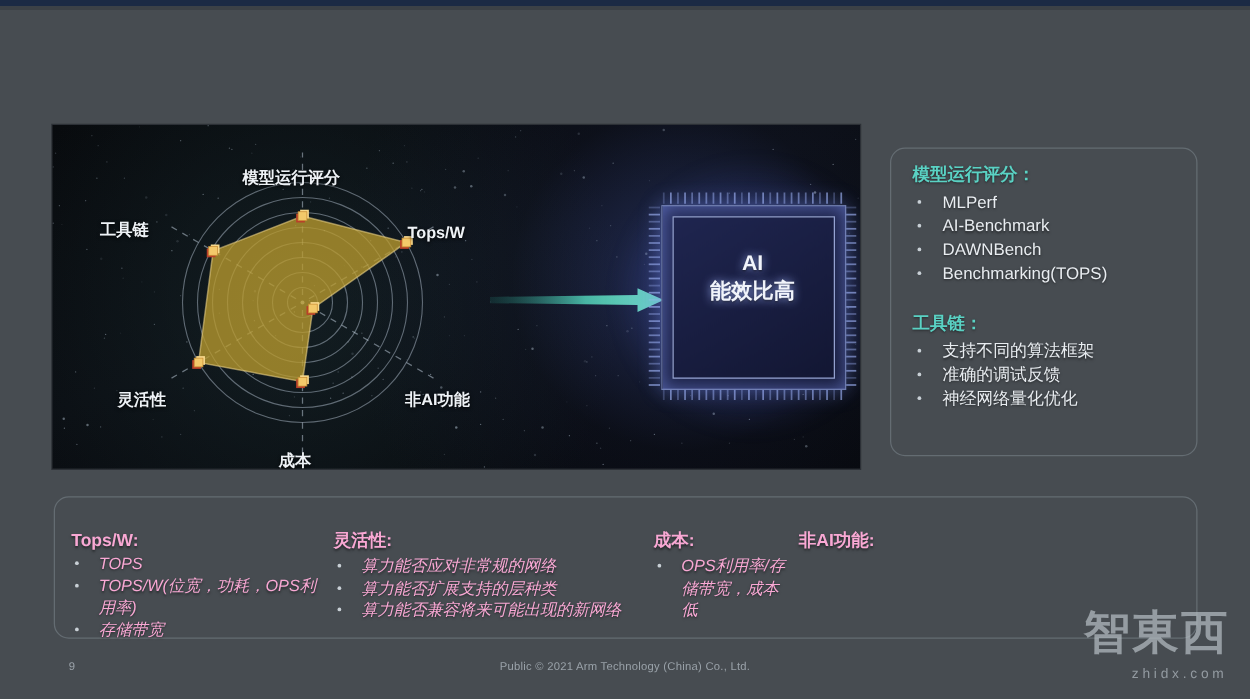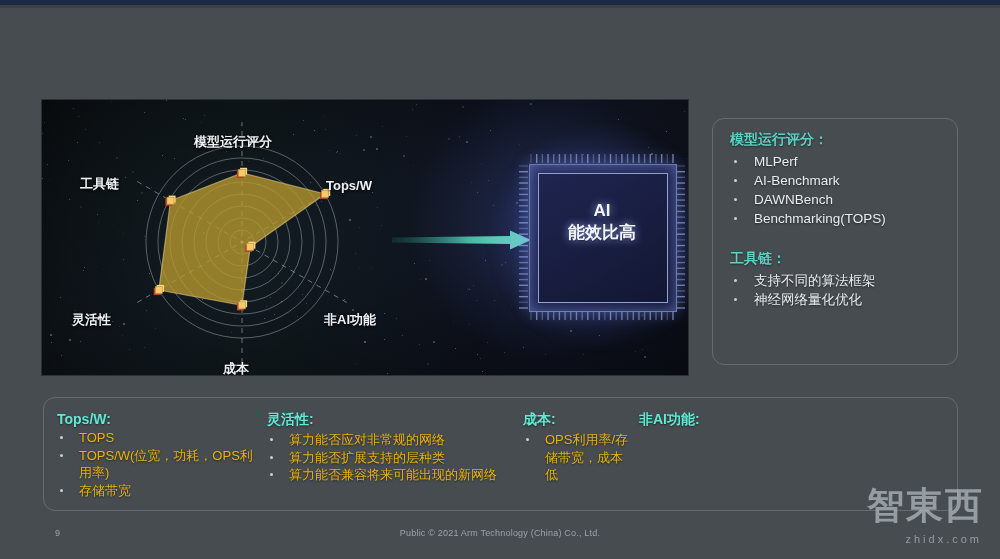--- a/index.html
+++ b/index.html
@@ -39,21 +39,21 @@
   .radar{position:absolute;left:30px;top:22px;width:340px;height:240px;}
   .radar svg{display:block;}
   .rlabel{
     position:absolute;color:#eef2f6;font-size:13px;font-weight:700;
     text-shadow:0 1px 3px #000;white-space:nowrap;
   }
   .rl-top{left:122px;top:11px;}
   .rl-tr{left:254px;top:56px;font-weight:700;}
   .rl-br{left:252px;top:189px;}
   .rl-bot{left:151px;top:238px;}
-  .rl-bl{left:0;top:189px;}
+  .rl-bl{left:22px;top:189px;}
   .rl-tl{left:8px;top:53px;}
 
   
   .arrow{position:absolute;left:350px;top:129px;width:140px;height:22px;}
 
   
   .chipwrap{position:absolute;left:465px;top:42px;width:190px;height:190px;}
   .chipglow{
     position:absolute;left:-18px;top:-18px;width:226px;height:226px;border-radius:50%;
     background:radial-gradient(circle,rgba(120,140,235,.50) 0%,rgba(70,85,190,.26) 38%,rgba(20,25,60,0) 70%);
@@ -99,25 +99,25 @@
   
   .bpanel{
     position:absolute;left:43px;top:397px;width:913px;height:112px;
     border:1px solid #646c72;border-radius:12px;
   }
   .col{position:absolute;top:13px;}
   .c1{left:13px;width:200px;}
   .c2{left:223px;width:240px;}
   .c3{left:479px;width:110px;}
   .c4{left:595px;width:310px;}
-  .chead{color:#5eead4;font-size:14px;font-weight:700;text-shadow:0 1px 2px rgba(0,0,0,.5);white-space:nowrap;}
+  .chead{color:#f9a8d4;font-size:14px;font-weight:700;text-shadow:0 1px 2px rgba(0,0,0,.5);white-space:nowrap;margin-top:13px;}
   ul.bl2{list-style:none;margin:2px 0 0 0;padding:0;}
   ul.bl2 li{
-    position:relative;padding-left:22px;color:#eab308;font-size:13px;
-    line-height:17.5px;text-shadow:0 1px 2px rgba(0,0,0,.5);
+    position:relative;padding-left:22px;color:#f9a8d4;font-size:13px;
+    line-height:17.5px;text-shadow:0 1px 2px rgba(0,0,0,.5);font-style:italic;
   }
   ul.bl2 li:before{
     content:"";position:absolute;left:3px;top:7px;width:3px;height:3px;
     background:#c9d0d6;border-radius:50%;
   }
 
   
   .pagenum{position:absolute;left:55px;top:528px;color:#9aa2a9;font-size:9px;}
   .copy{position:absolute;left:0;top:528px;width:1000px;text-align:center;color:#9aa2a9;font-size:9px;letter-spacing:.2px;}
 
@@ -570,20 +570,21 @@
         <li>MLPerf</li>
         <li>AI-Benchmark</li>
         <li>DAWNBench</li>
         <li>Benchmarking(TOPS)</li>
       </ul>
     </div>
     <div class="grp g2">
       <div class="ghead">工具链：</div>
       <ul class="bl">
         <li>支持不同的算法框架</li>
+        <li>准确的调试反馈</li>
         <li>神经网络量化优化</li>
       </ul>
     </div>
   </div>
 
   <div class="bpanel">
     <div class="col c1">
       <div class="chead">Tops/W:</div>
       <ul class="bl2">
         <li>TOPS</li>

